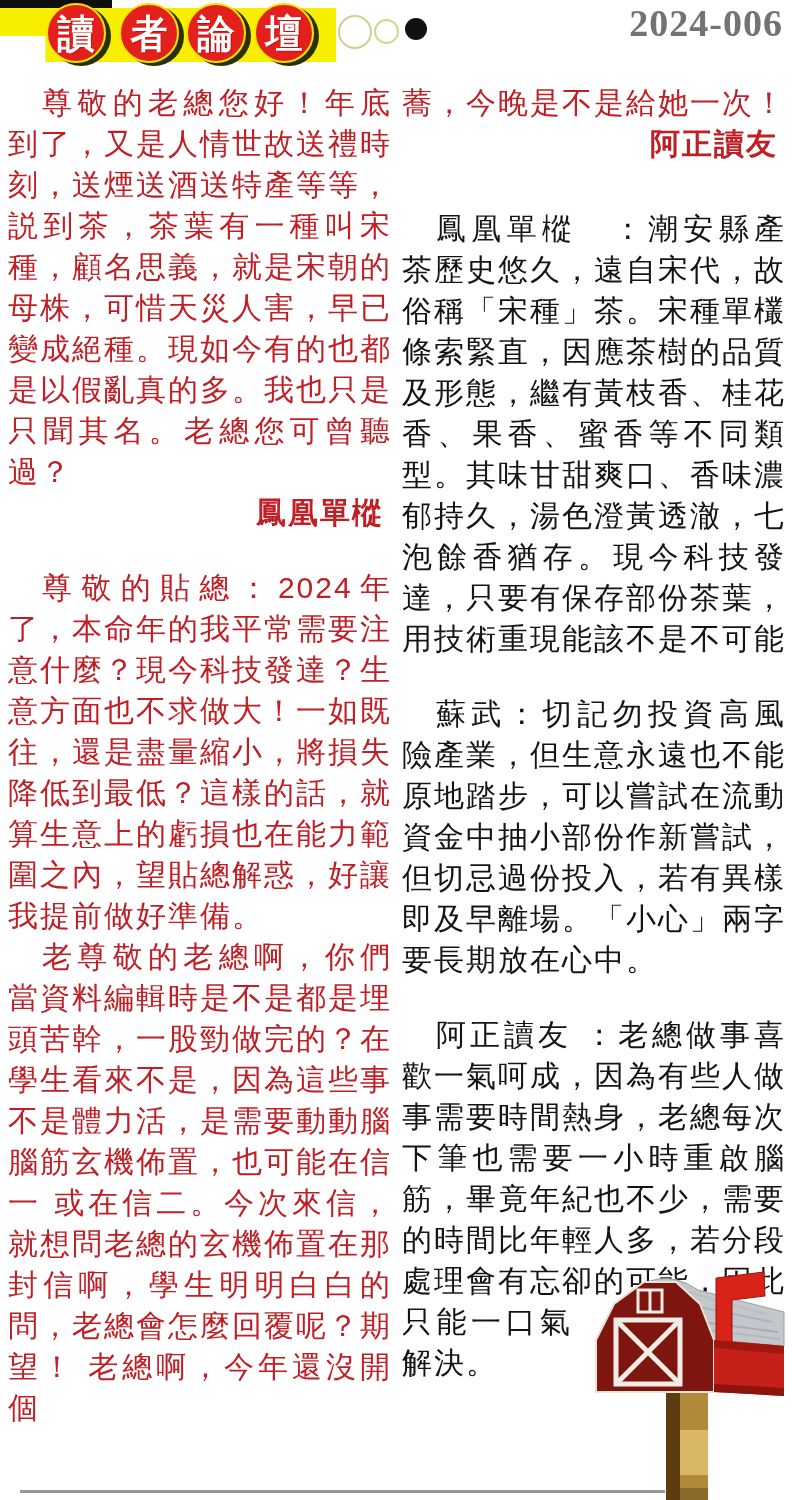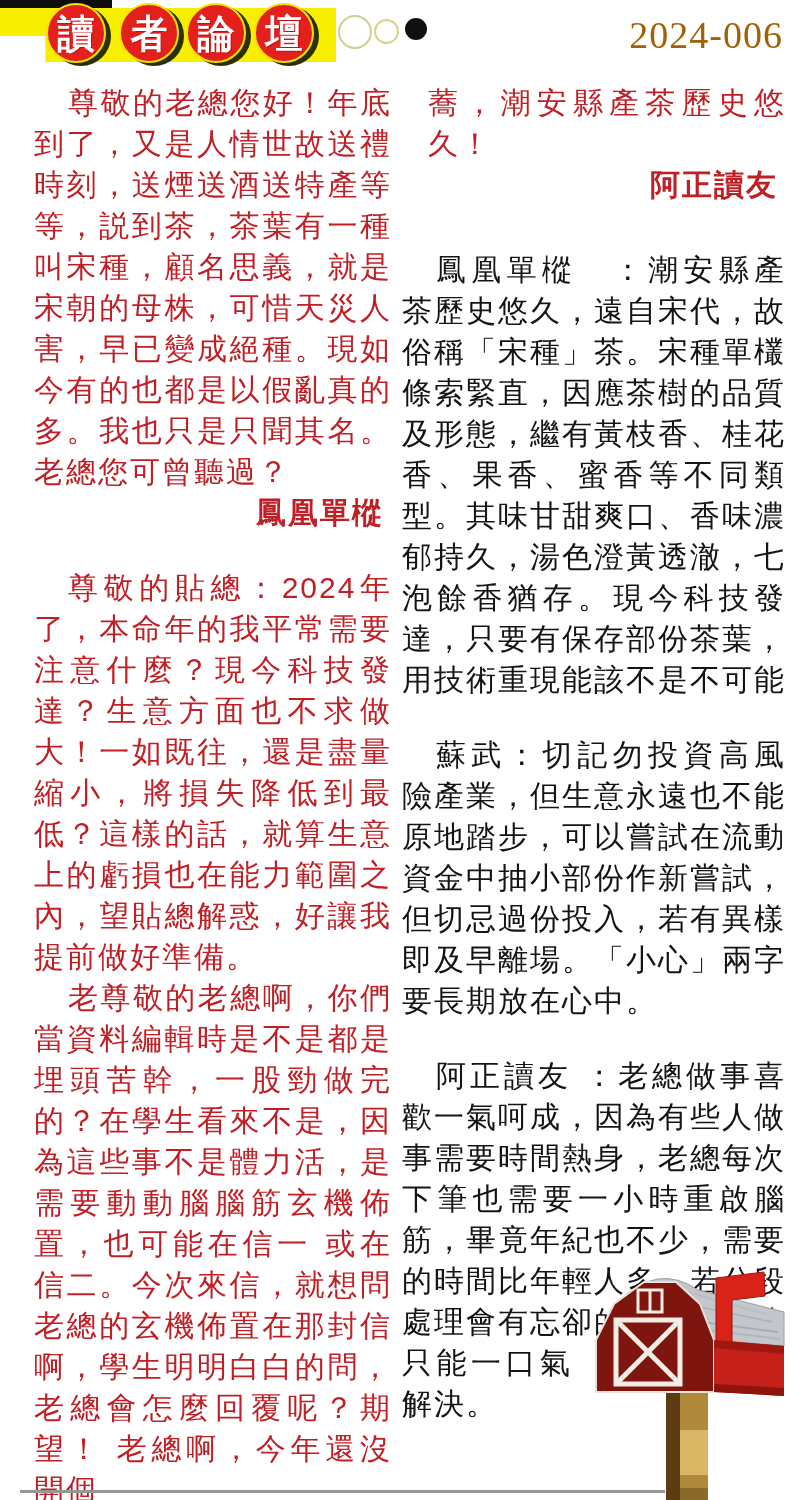--- a/index.html
+++ b/index.html
@@ -38,35 +38,35 @@
   }
   .dot-outline-sm{
     position:absolute;left:374px;top:19px;width:21px;height:21px;border-radius:50%;
     border:2px solid #d4d48c;background:#fff;
   }
   .dot-filled{
     position:absolute;left:405px;top:18px;width:22px;height:22px;border-radius:50%;
     background:#101010;
   }
   .issue-number{
-    position:absolute;right:10px;top:13px;
+    position:absolute;right:10px;top:1px;
     font-family:"Liberation Serif","DejaVu Serif",serif;
-    font-size:38px;font-weight:400;color:#a16207;letter-spacing:1px;
+    font-size:38px;font-weight:700;color:#737373;letter-spacing:1px;
   }
   
   .col{position:absolute;top:82px;width:384px;}
   .col-left{left:8px;}
   .col-right{left:402px;}
   .para{
     margin:0;
     font-size:30px;line-height:41px;letter-spacing:2px;
     text-align:justify;text-justify:inter-character;
     text-indent:34px;
   }
-  .red{color:#bf1f25;margin-left:26px;}
+  .red{color:#bf1f25;}
   .black{color:#141414;}
   .sig{
     margin:0;font-size:30px;line-height:41px;letter-spacing:2px;
     text-align:right;padding-right:8px;font-weight:700;
   }
   .gap-sm{margin-bottom:34px;}
   .gap-md{margin-bottom:44px;}
   .no-indent{text-indent:0;}
   
   .wrap-spacer{
@@ -111,21 +111,21 @@
   <div class="col col-left">
     <p class="para red">尊敬的老總您好！年底到了，又是人情世故送禮時刻，送煙送酒送特產等等，説到茶，茶葉有一種叫宋種，顧名思義，就是宋朝的母株，可惜天災人害，早已變成絕種。現如今有的也都是以假亂真的多。我也只是只聞其名。老總您可曾聽過？</p>
     <p class="sig red gap-sm">鳳凰單樅</p>
 
     <p class="para red">尊敬的貼總：2024年了，本命年的我平常需要注意什麼？現今科技發達？生意方面也不求做大！一如既往，還是盡量縮小，將損失降低到最低？這樣的話，就算生意上的虧損也在能力範圍之內，望貼總解惑，好讓我提前做好準備。</p>
 
     <p class="para red">老尊敬的老總啊，你們當資料編輯時是不是都是埋頭苦幹，一股勁做完的？在學生看來不是，因為這些事不是體力活，是需要動動腦腦筋玄機佈置，也可能在信一 或在信二。今次來信，就想問老總的玄機佈置在那封信啊，學生明明白白的問，老總會怎麼回覆呢？期望！ 老總啊，今年還沒開個</p>
   </div>
 
   <div class="col col-right">
-    <p class="para red no-indent">蕎，潮安縣產茶歷史悠久！</p>
+    <p class="para red no-indent">蕎，今晚是不是給她一次！</p>
     <p class="sig red gap-md">阿正讀友</p>
 
     <p class="para black gap-sm">鳳凰單樅　：潮安縣產茶歷史悠久，遠自宋代，故俗稱「宋種」茶。宋種單欉條索緊直，因應茶樹的品質及形態，繼有黃枝香、桂花香、果香、蜜香等不同類型。其味甘甜爽口、香味濃郁持久，湯色澄黃透澈，七泡餘香猶存。現今科技發達，只要有保存部份茶葉，用技術重現能該不是不可能</p>
 
     <p class="para black gap-sm">蘇武：切記勿投資高風險產業，但生意永遠也不能原地踏步，可以嘗試在流動資金中抽小部份作新嘗試，但切忌過份投入，若有異樣即及早離場。「小心」兩字要長期放在心中。</p>
 
     <p class="para black"><span>阿正讀友 ：老總做事喜歡一氣呵成，因為有些人做事需要時間熱身，老總每次下筆也需要一小時重啟腦筋，畢竟年紀也不少，需要的時間比年輕人多，若分段處理會有忘卻</span><span class="wrap-spacer"></span><span>的可能，因此只能一口氣解決。</span></p>
   </div>
 
   <svg class="mailbox" viewBox="0 0 226 240" xmlns="http://www.w3.org/2000/svg">

